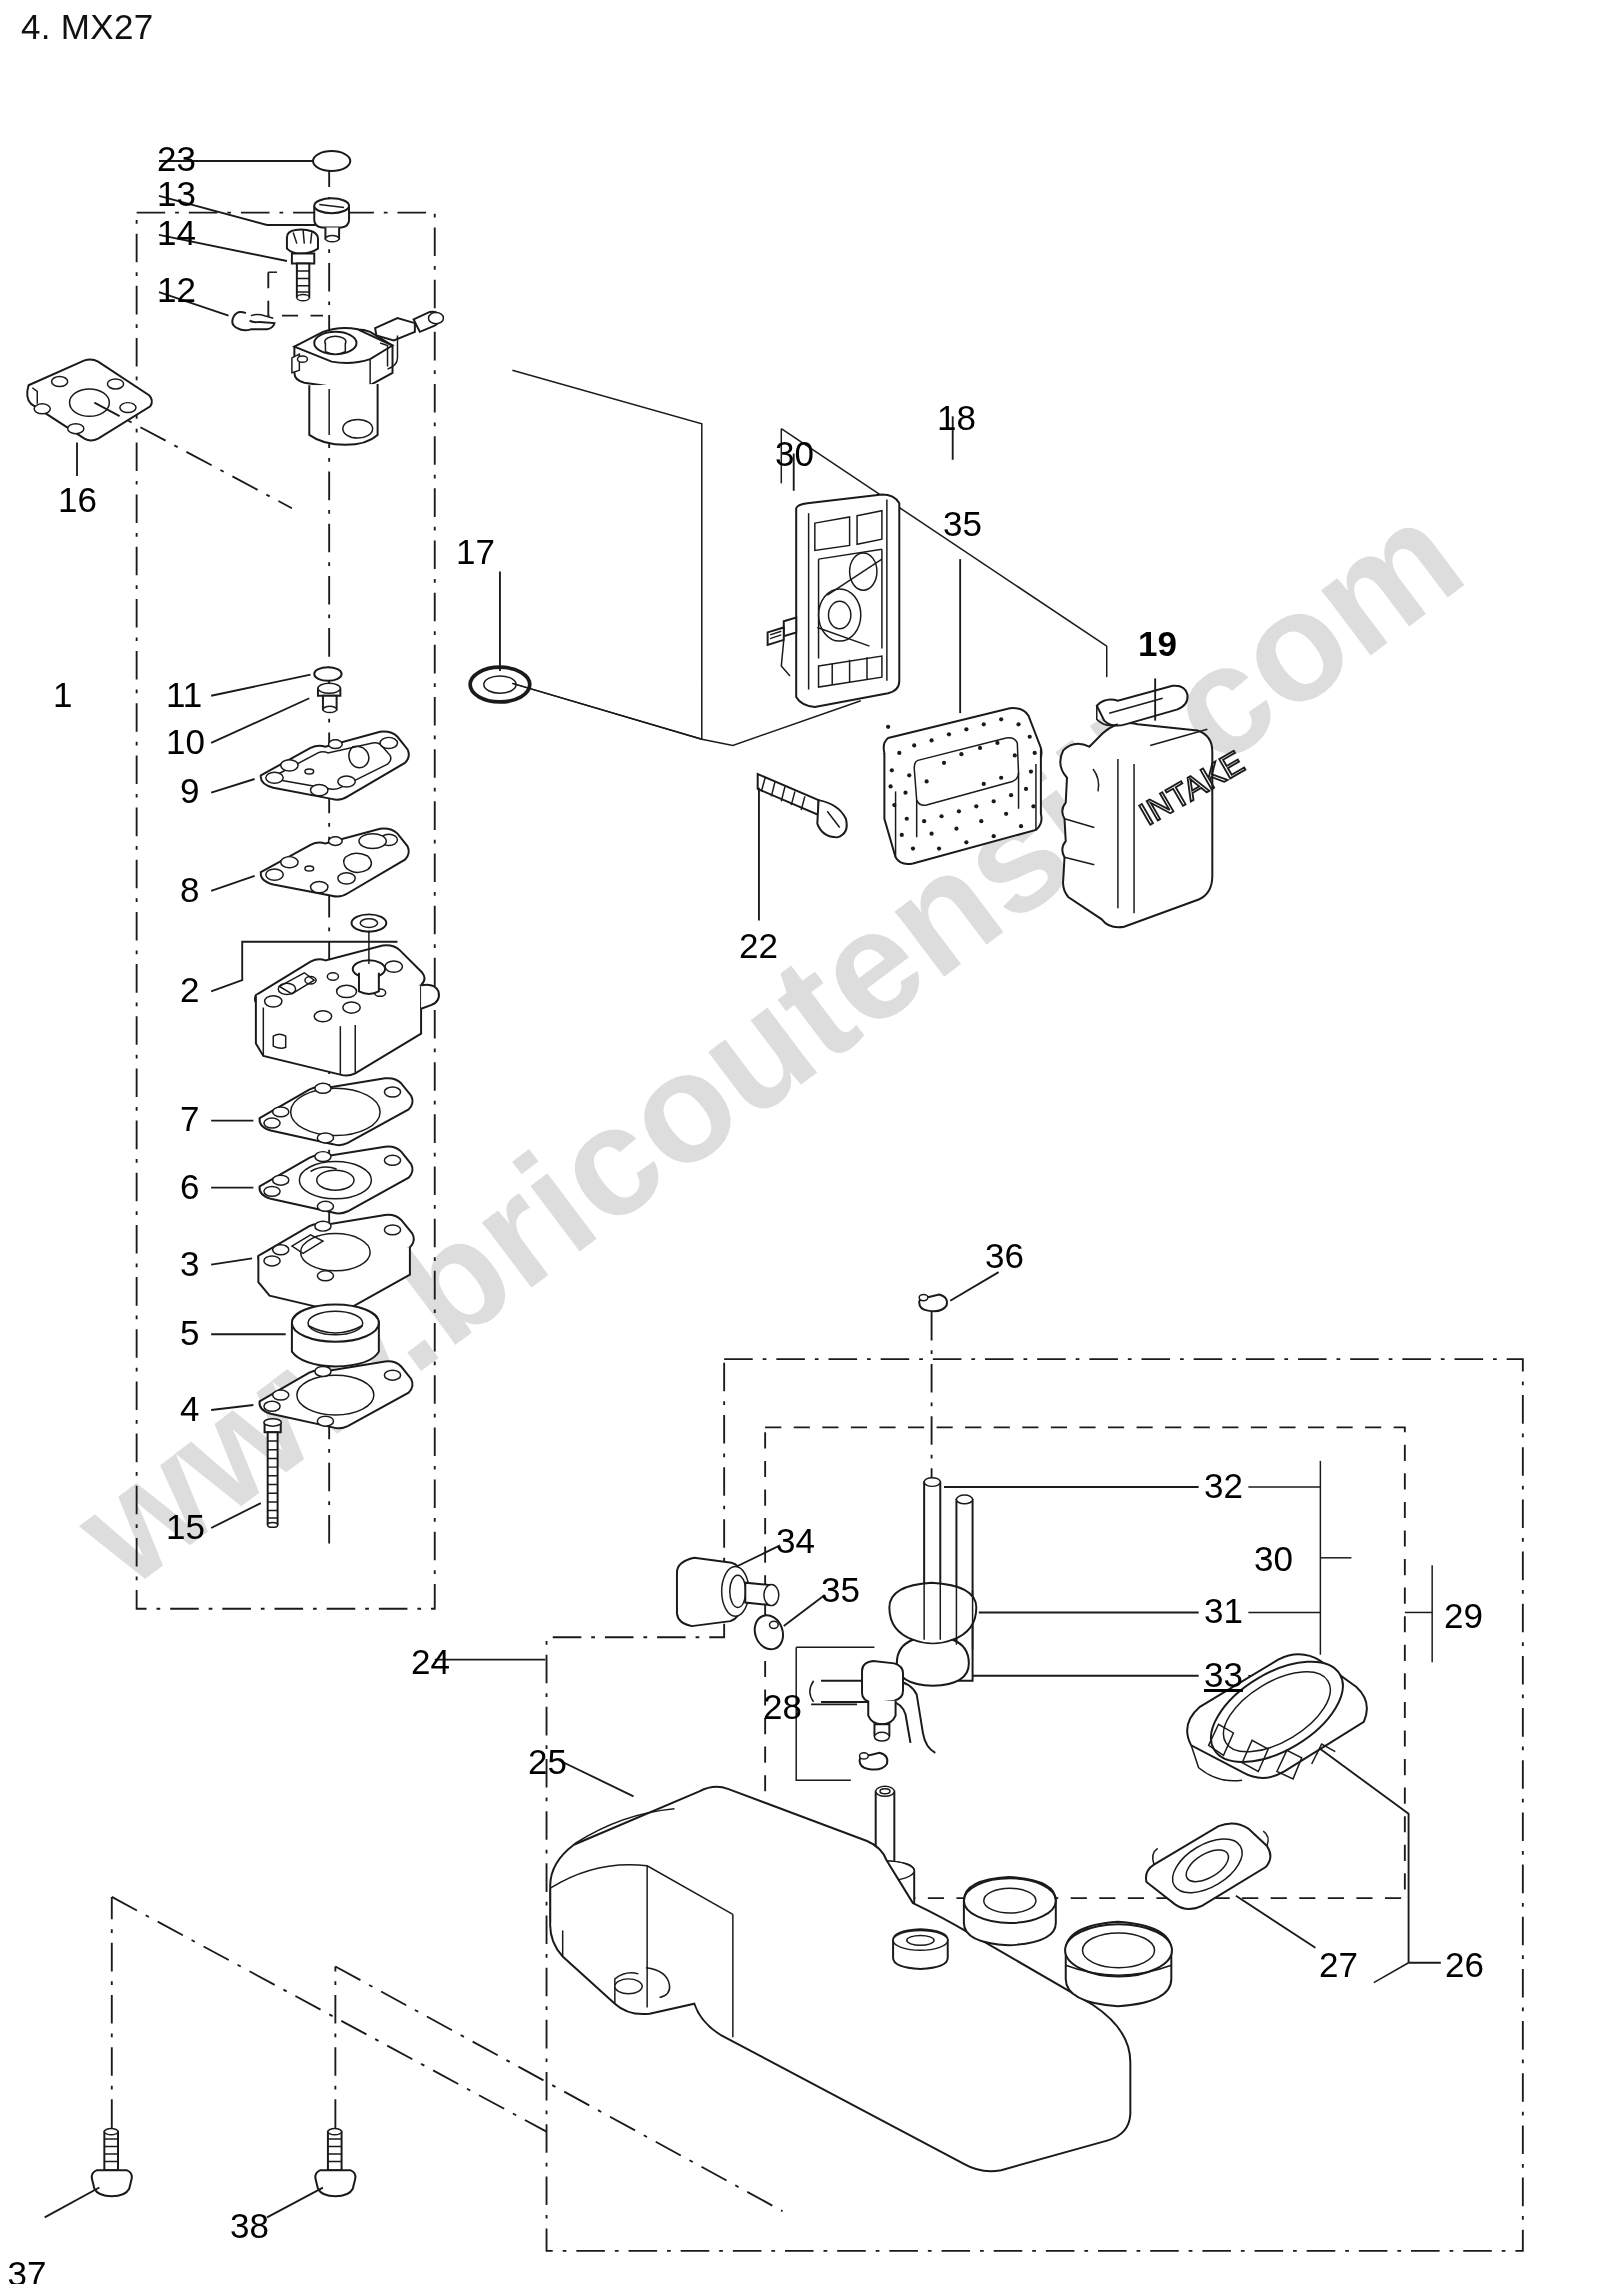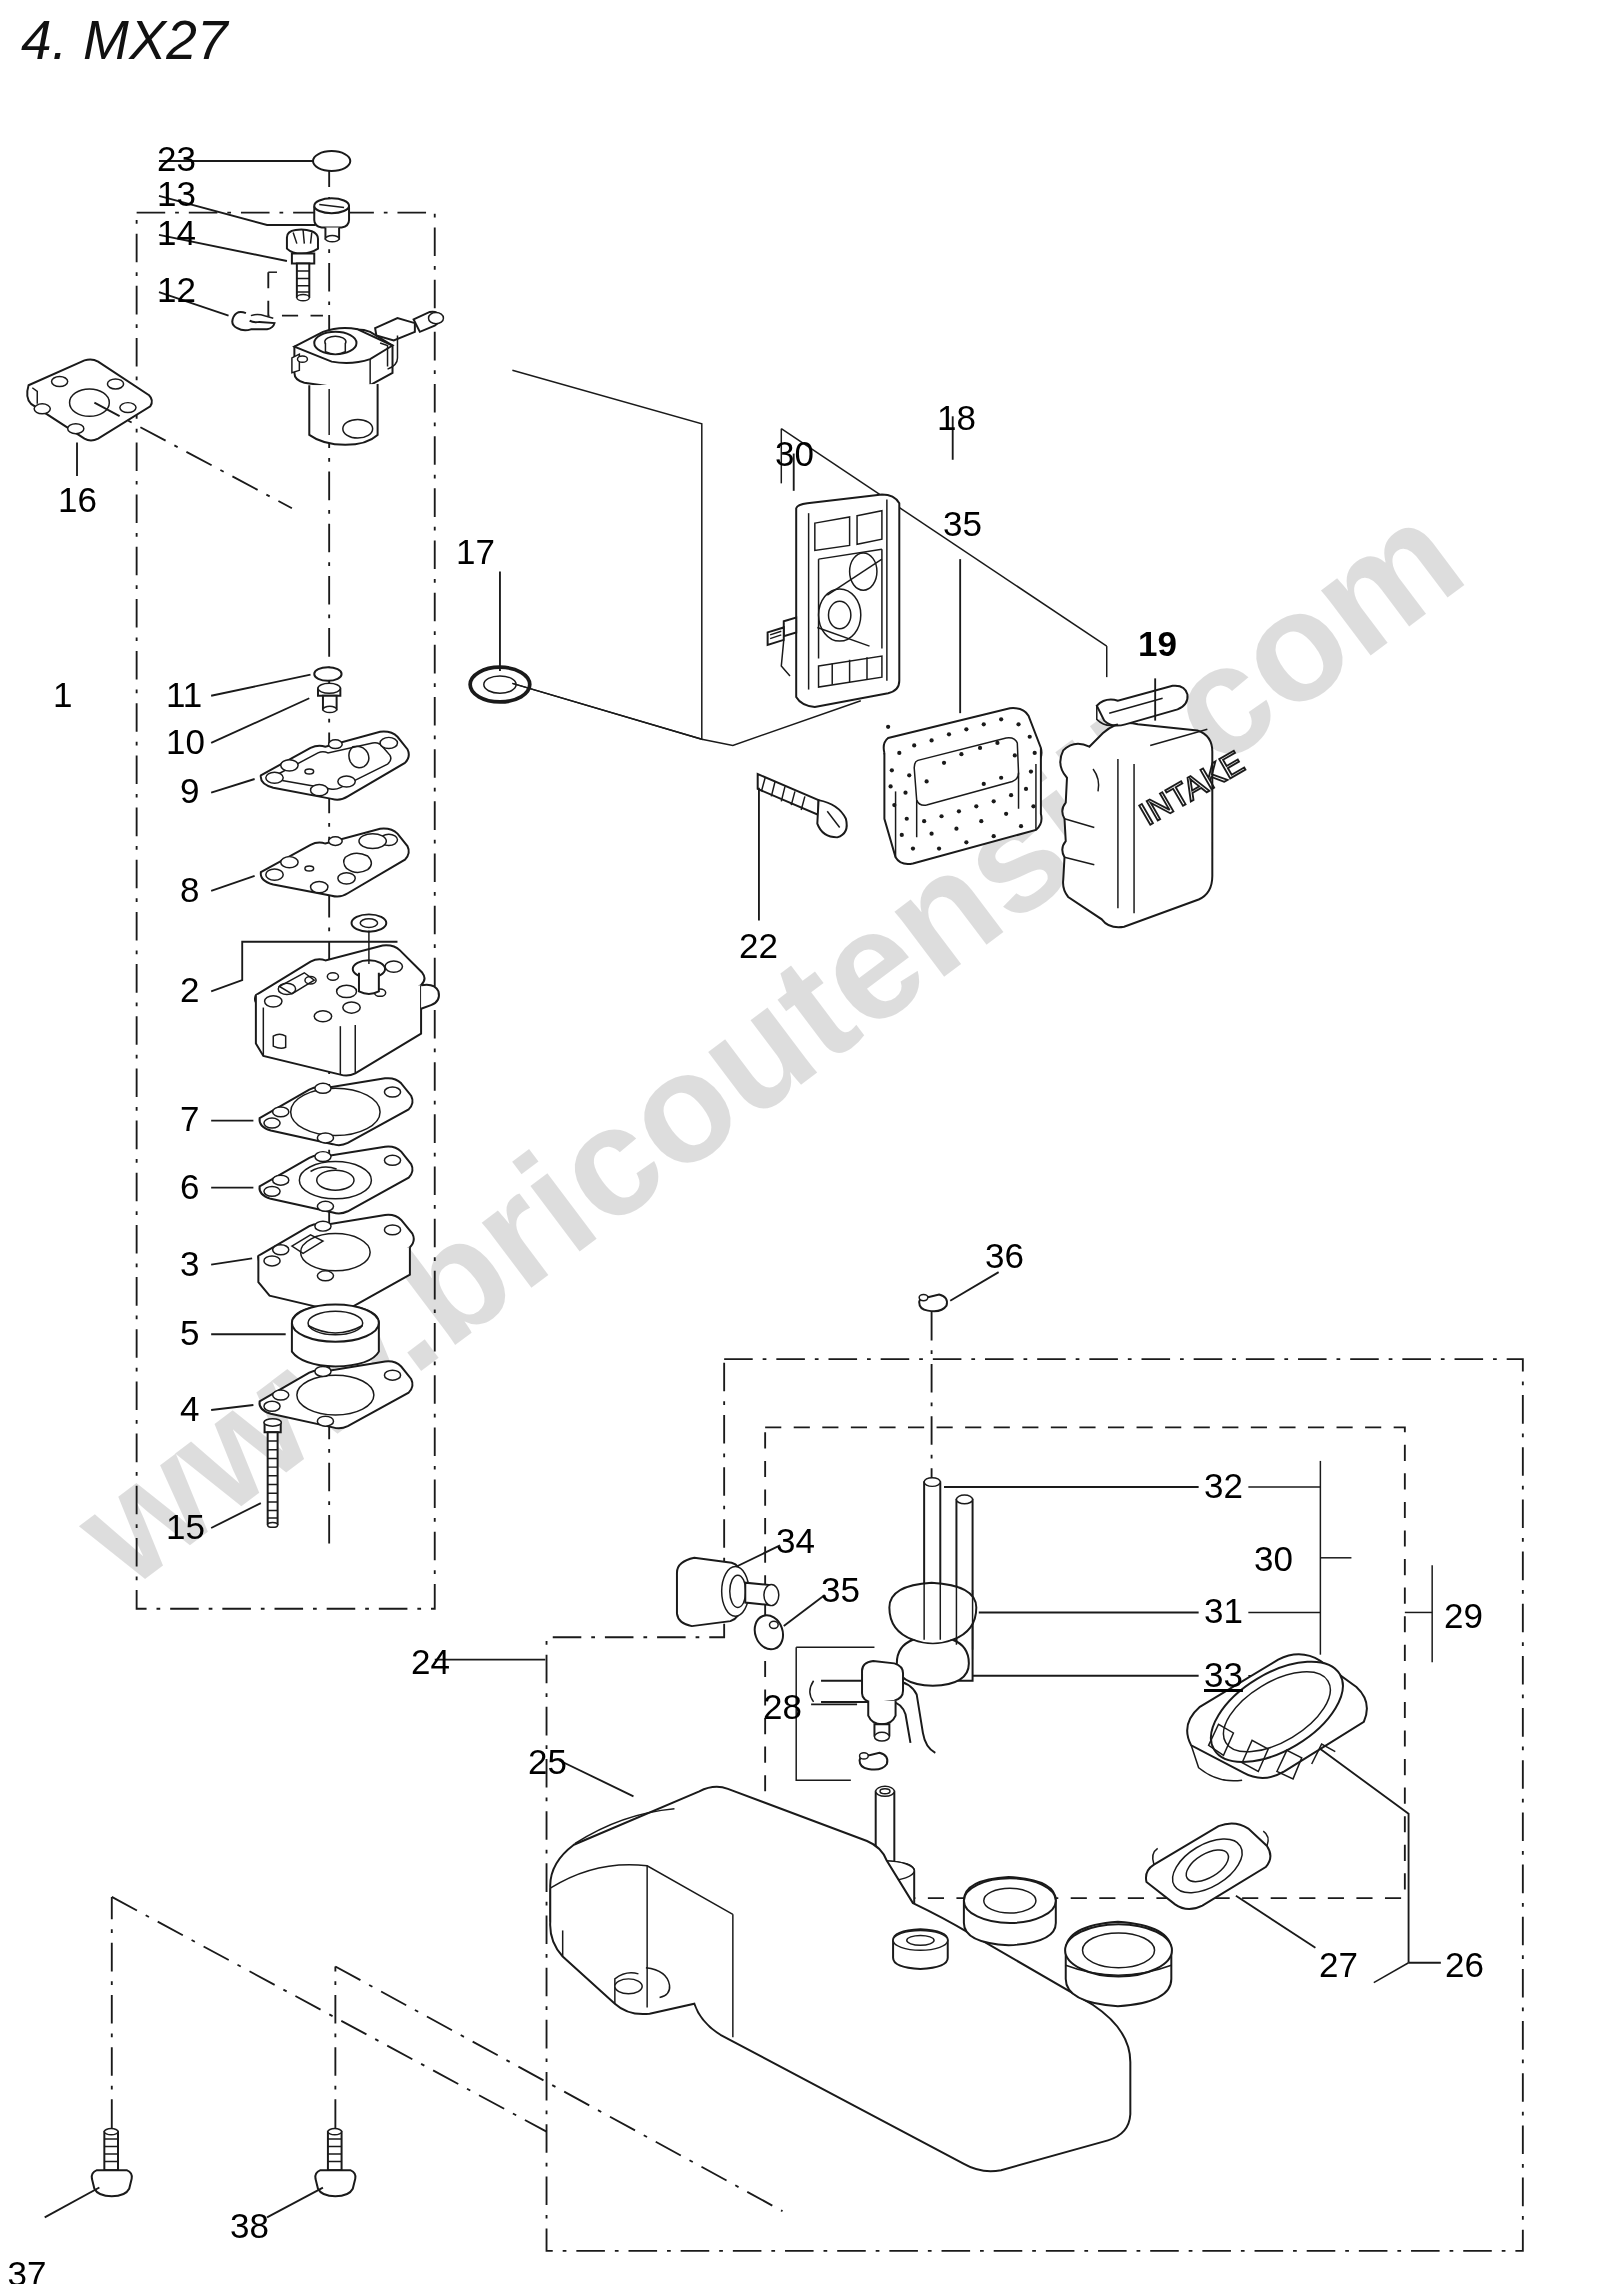--- a/index.html
+++ b/index.html
@@ -14,25 +14,24 @@
     background:#ffffff;
     overflow:hidden;
   }
   
   .title-block{
     position:absolute;
     left:21px; top:3.7px;
     line-height:1.32;
   }
   .title-line{
-    font-size:55px;
+    font-size:35px;
     letter-spacing:0.3px;
     white-space:nowrap;
     font-weight:400;
-    font-style:italic;
   }
   .title-line.indent{ padding-left:31px; }
 
   
   #watermark{
     position:absolute;
     left:0; top:0; width:100%; height:100%;
     pointer-events:none;
     z-index:5;
   }

